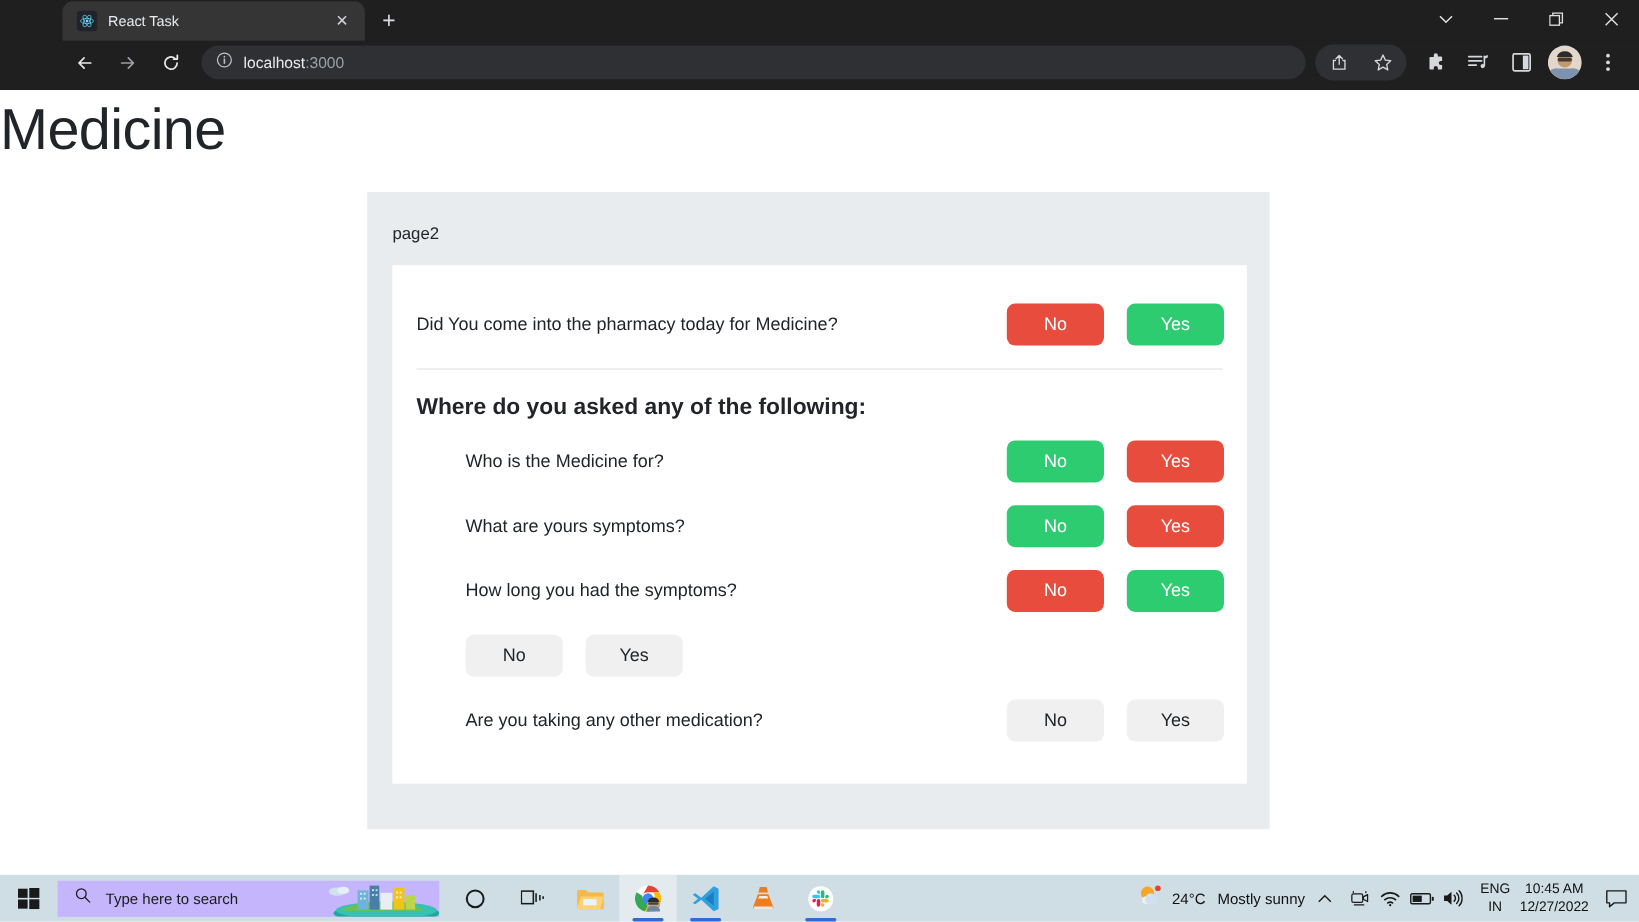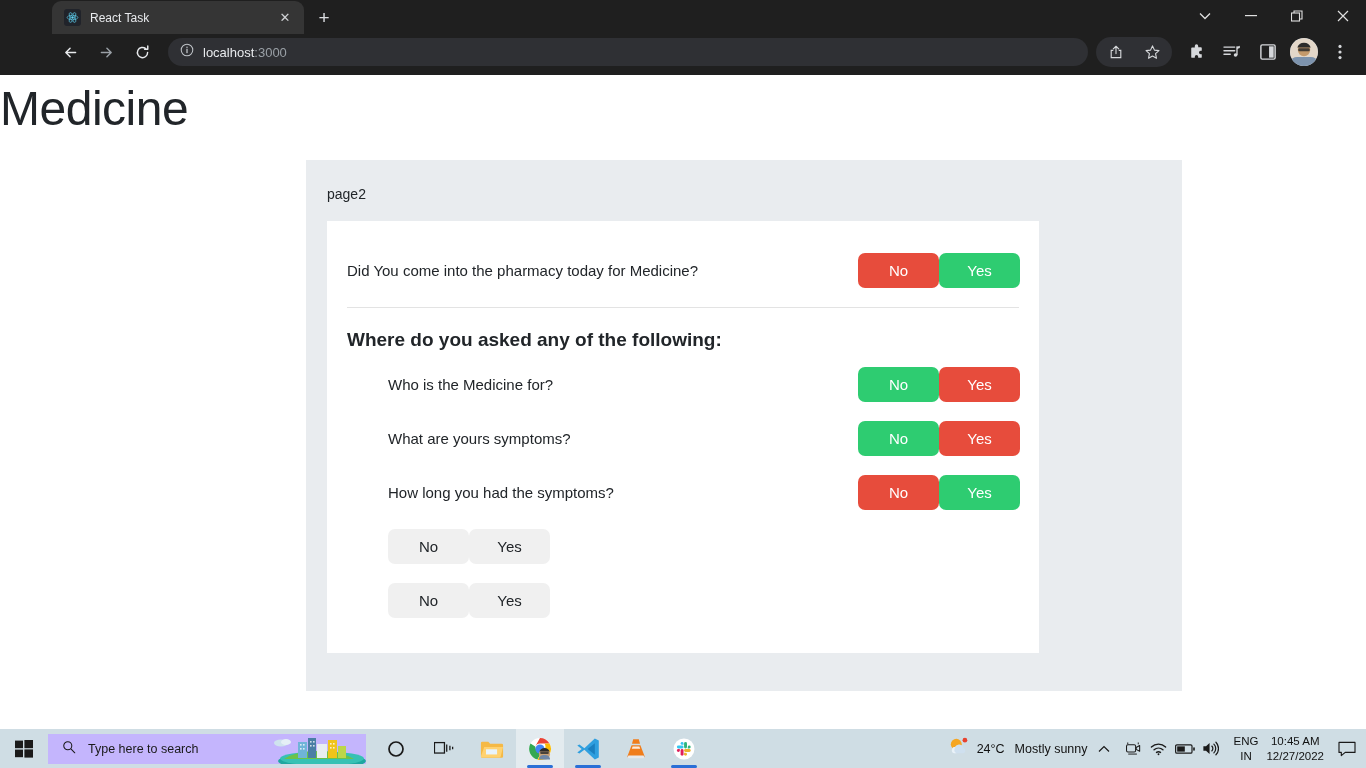--- a/index.html
+++ b/index.html
@@ -68,21 +68,21 @@
 
   
   .page { width: 1366px; height: 663px; background: #ffffff; position: relative; overflow: hidden; }
   .page-heading {
     font-size: 48px; font-weight: normal; color: #212529;
     line-height: 1.1; padding-top: 8px; padding-left: 0px; letter-spacing: -0.5px;
   }
 
   .outer-card {
     position: absolute; left: 306px; top: 85px;
-    width: 876px; height: 531px;
+    width: 752px; height: 531px;
     background: #e9ecef;
   }
   .outer-label {
     font-size: 14px; color: #212529;
     padding: 26px 0 0 21px;
   }
   .inner-card {
     position: absolute; left: 21px; top: 61px;
     width: 712px; height: 432px;
     background: #ffffff;
@@ -98,21 +98,21 @@
   .divider { height: 1px; background: #e3e3e3; margin: 0 20px; }
 
   .section-heading {
     font-size: 19px; font-weight: bold; color: #212529;
     padding: 21px 0 0 20px;
   }
 
   .q-sub { height: 54px; padding-left: 61px; }
   .q-text-sub { font-size: 15px; color: #212529; flex: 1; }
 
-  .btn-group { display: flex; flex: 0 0 auto; }
+  .btn-group { display: flex; gap: 19px; flex: 0 0 auto; }
   .btn {
     width: 81px; height: 35px;
     border: none; border-radius: 7px;
     font-family: "Liberation Sans", sans-serif;
     font-size: 15px;
     display: flex; align-items: center; justify-content: center;
     cursor: pointer;
   }
   .btn.red   { background: #e74c3c; color: #ffffff; }
   .btn.green { background: #2ecc71; color: #ffffff; }
@@ -328,20 +328,21 @@
       </div>
 
       <div class="q-row q-sub">
         <span class="btn-group">
           <button class="btn gray">No</button>
           <button class="btn gray">Yes</button>
         </span>
       </div>
 
       <div class="q-row q-sub">
+        <span class="q-text-sub">Are you taking any other medication?</span>
         <span class="btn-group">
           <button class="btn gray">No</button>
           <button class="btn gray">Yes</button>
         </span>
       </div>
 
     </div>
   </div>
 </div>
 

